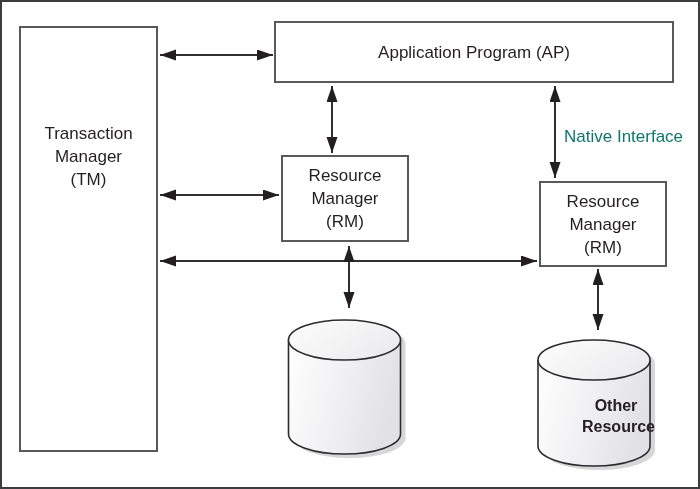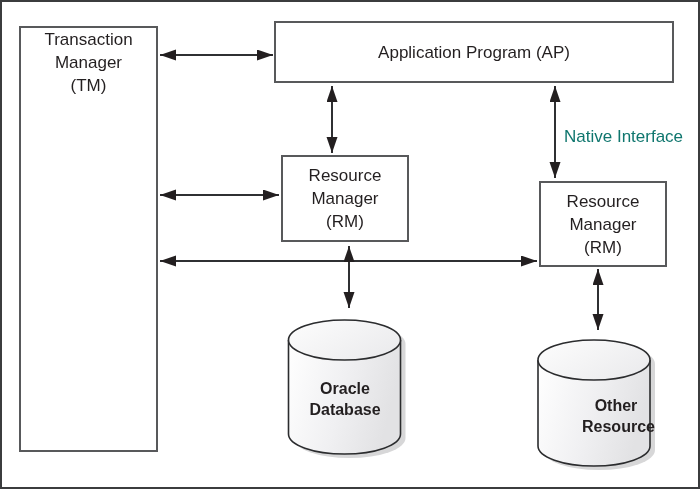--- a/index.html
+++ b/index.html
@@ -22,21 +22,21 @@
     background: #ffffff;
     display: flex;
     flex-direction: column;
     align-items: center;
     justify-content: center;
     text-align: center;
     font-size: 17px;
     line-height: 23px;
   }
 
-  .tm-box    { left: 17px;  top: 24px;  width: 139px; height: 426px; justify-content: flex-start; }
+  .tm-box    { left: 17px;  top: 24px;  width: 139px; height: 426px; justify-content: flex-start; padding-top: 94px; }
   .ap-box    { left: 272px; top: 19px;  width: 400px; height: 62px; }
   .rm-left   { left: 279px; top: 153px; width: 128px; height: 87px; }
   .rm-right  { left: 537px; top: 179px; width: 128px; height: 86px; }
 
   .edge-label {
     position: absolute;
     left: 562px;
     top: 125px;
     font-size: 17px;
     line-height: 20px;
@@ -130,23 +130,19 @@
   </div>
 
   <div class="node-box rm-right">
     <span>Resource</span>
     <span>Manager</span>
     <span>(RM)</span>
   </div>
 
   <div class="edge-label">Native Interface</div>
 
-  <div class="cyl-label oracle">
-    <div>Oracle</div>
-    <div>Database</div>
-  </div>
 
   <div class="cyl-label other">
     <div>Other</div>
     <div>Resource</div>
   </div>
 
 </div>
 
 </body></html>

